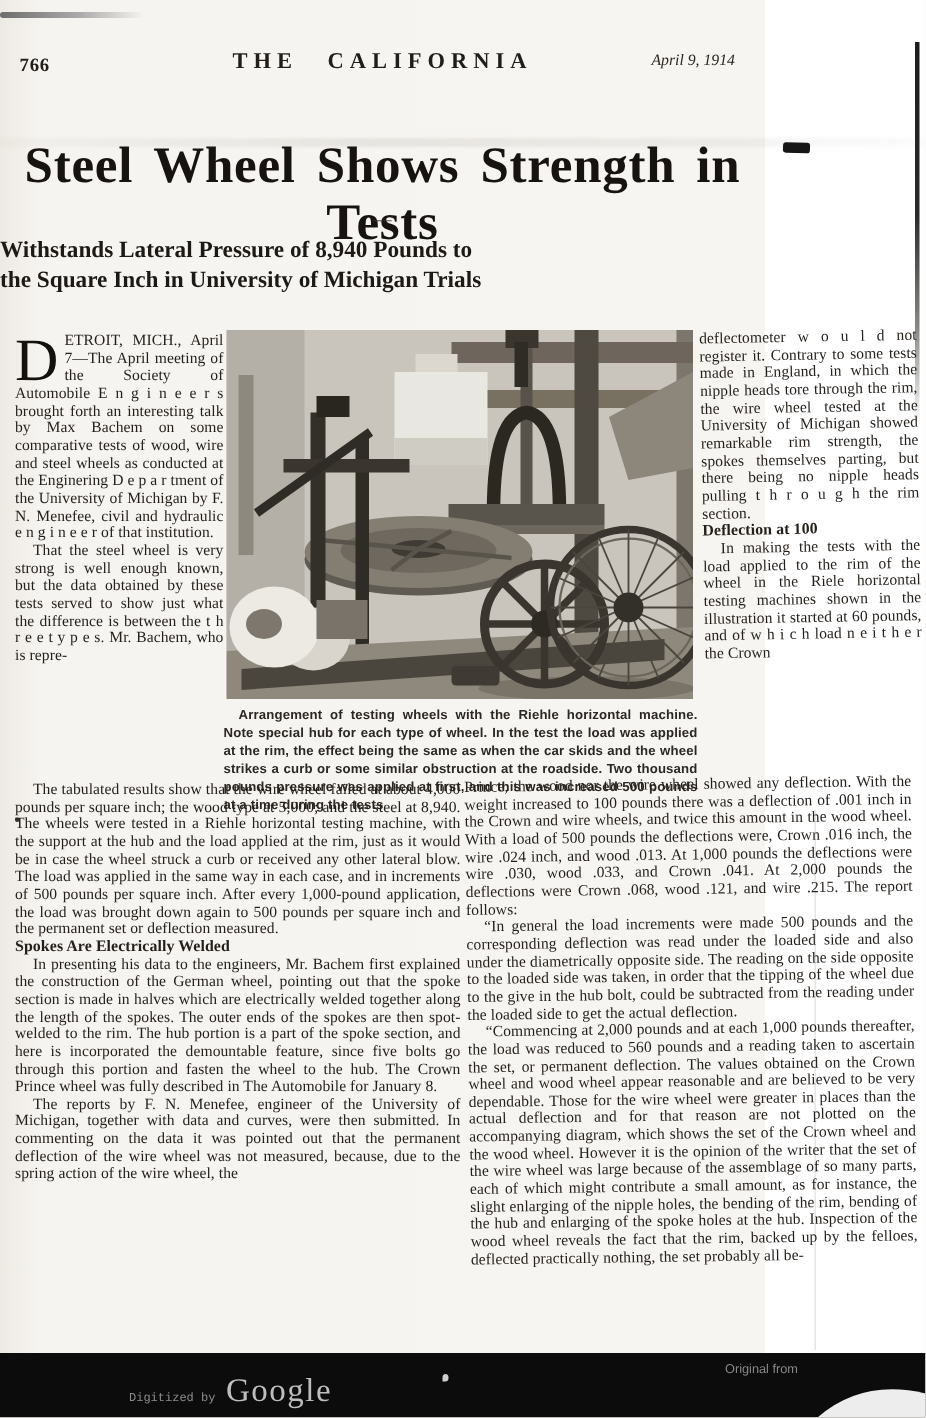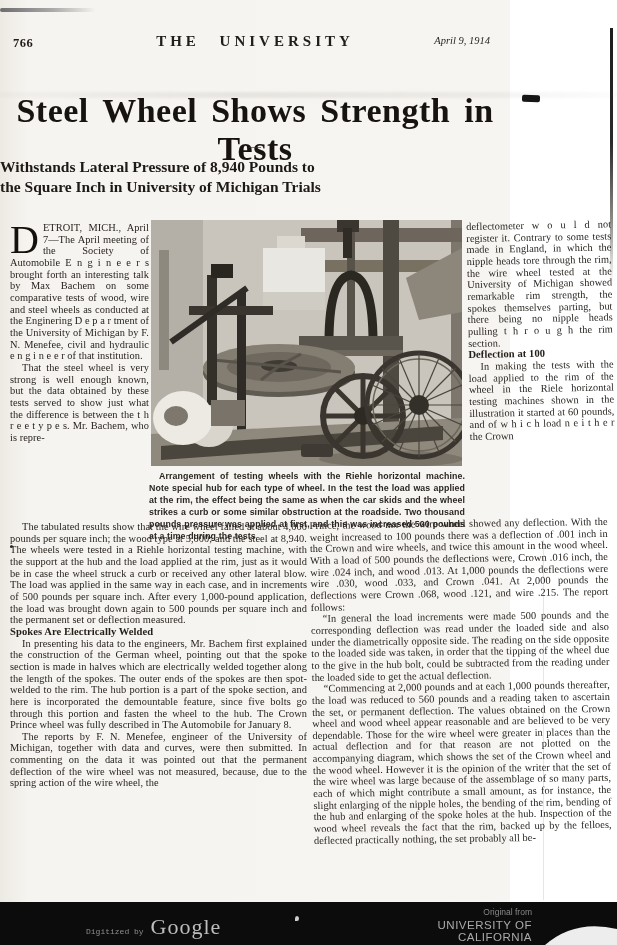--- a/index.html
+++ b/index.html
@@ -74,21 +74,21 @@
 <div class="paper">
 
   <div class="streak-top"></div>
   <div class="edge-line"></div>
   <div class="smudge"></div>
   <div class="ink-blob"></div>
   <div class="margin-dot"></div>
   <div class="fold-line"></div>
 
   <div class="page-num">766</div>
-  <div class="journal-title">THE UNIVERSITY</div>
+  <div class="journal-title">THE CALIFORNIA</div>
   <div class="issue-date">April 9, 1914</div>
 
   <h1 class="headline" style="margin:0;">Steel Wheel Shows Strength in Tests</h1>
   <div class="divider">—</div>
   <div class="subtitle">
     <div>Withstands Lateral Pressure of 8,940 Pounds to</div>
     <div>the Square Inch in University of Michigan Trials</div>
   </div>
 
   <div class="left-narrow coltext">
@@ -186,18 +186,17 @@
 </div>
 
 <div class="footer">
   <div class="digitized">
     <span class="small">Digitized by</span>
     <span class="google">Google</span>
   </div>
   <div class="speck"></div>
   <div class="origin">
     <div class="line1">Original from</div>
-    <div class="line2">UNIVERSITY OF CALIFORNIA</div>
   </div>
   <svg class="curl" width="72" height="28">
     <path d="M0,28 Q30,2 72,12 L72,28 Z" fill="#ededed"></path>
   </svg>
 </div>
 
 </body></html>

